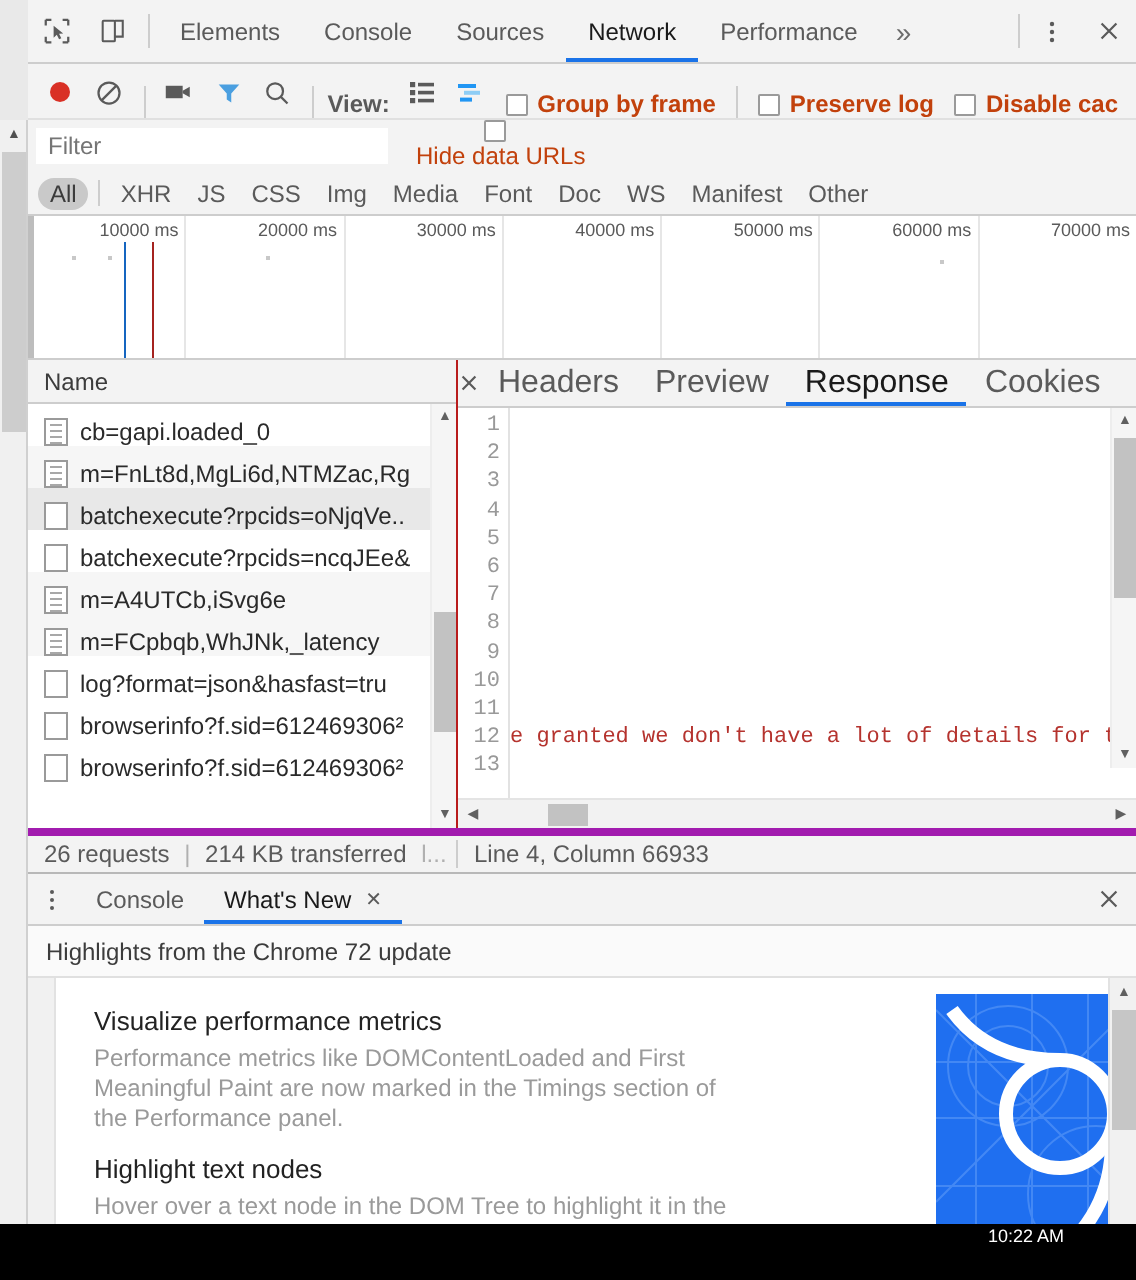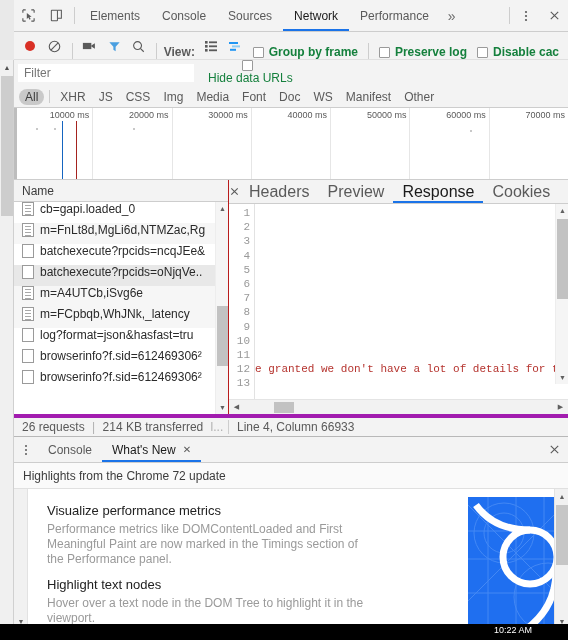--- a/index.html
+++ b/index.html
@@ -75,21 +75,21 @@
     padding:0 4px; overflow:hidden; white-space:nowrap;font-weight:bold;
   }
   .nt-btn { width:26px; height:26px; display:flex; align-items:center; justify-content:center; cursor:pointer;}
   .nt-sep { width:1px; height:16px; background:#cdcdcd; margin:0 5px; }
   .nt-label { font-size:12px; color:#5a5a5a; margin:0 4px 0 2px; }
   .nt-check { display:flex; align-items:center; margin:0 5px; cursor:pointer; }
   .cbox {
     width:11px; height:11px; border:1px solid #9a9a9a; border-radius:1px;
     background:#fff; margin-right:5px; display:inline-block;
   }
-  .nt-check span.txt { font-size:12px; color:#15803d; }
+  .nt-check span.txt { font-size:12px; color:#c2410c; }
 
   
   .filterrow {
     height:26px; min-height:26px; display:flex; align-items:center;
     background:#f3f3f3; padding:0 4px; border-bottom:1px solid #f3f3f3;
   }
   .filter-input {
     width:176px; height:18px; border:1px solid #fff; background:#fff;
     font-size:12px; color:#9a9a9a; padding:0 5px; outline:none;
     font-family:"Liberation Sans", sans-serif;
@@ -131,21 +131,21 @@
     width:215px; min-width:215px; display:flex; flex-direction:column;
     border-right:1px solid #b91c1c; background:#fff;
   }
   .req-head {
     height:22px; min-height:22px; display:flex; align-items:center;
     background:#f3f3f3; border-bottom:1px solid #cdcdcd;
     font-size:12px; color:#3c3c3c; padding-left:8px;
   }
   .req-list { flex:1 1 auto; position:relative; overflow:hidden; background:#fff;}
   .req-row {
-    height:21px; display:flex; align-items:flex-start; padding-left:8px;
+    height:21px; display:flex; align-items:flex-end; padding-left:8px;
     font-size:12px; color:#2a2a2a; white-space:nowrap; overflow:hidden;
     cursor:pointer;
   }
   .req-row.alt { background:#f6f6f6; }
   .req-row.selected { background:#e8e8e8; }
   .ficon {
     width:12px; height:14px; min-width:12px; margin-right:6px;
     border:1px solid #9a9a9a; background:#fff; position:relative;
   }
   .ficon.doc::before {
@@ -265,21 +265,21 @@
   .wn-item { margin-bottom:10px; max-width:330px; }
   .wn-title { font-size:13px; color:#222; margin-bottom:4px; }
   .wn-desc { font-size:12px; color:#9a9a9a; line-height:15px; }
   .wn-img {
     position:absolute; right:4px; top:8px; width:96px; height:134px;
     overflow:hidden; background:#1f6ff0;
   }
 
   
   .taskbar {
-    position:absolute; left:0; bottom:0; width:568px; height:16px;
+    position:absolute; left:0; bottom:0; width:568px; height:28px;
     background:#000; color:#fff; font-size:9px;
   }
   .tb-clock { position:absolute; right:36px; top:1px; white-space:nowrap; }
 </style>
 </head>
 <body>
 
 <div id="app">
 
   <div class="outer-scroll">
@@ -457,27 +457,27 @@
         </div>
         <div class="req-list">
           <div class="req-row">
             <span class="ficon doc"></span>
             <span class="req-name">cb=gapi.loaded_0</span>
           </div>
           <div class="req-row alt">
             <span class="ficon doc"></span>
             <span class="req-name">m=FnLt8d,MgLi6d,NTMZac,Rg</span>
           </div>
+          <div class="req-row selected">
+            <span class="ficon"></span>
+            <span class="req-name">batchexecute?rpcids=oNjqVe..</span>
+          </div>
           <div class="req-row">
             <span class="ficon"></span>
             <span class="req-name">batchexecute?rpcids=ncqJEe&amp;</span>
-          </div>
-          <div class="req-row selected">
-            <span class="ficon"></span>
-            <span class="req-name">batchexecute?rpcids=oNjqVe..</span>
           </div>
           <div class="req-row alt">
             <span class="ficon doc"></span>
             <span class="req-name">m=A4UTCb,iSvg6e</span>
           </div>
           <div class="req-row alt">
             <span class="ficon doc"></span>
             <span class="req-name">m=FCpbqb,WhJNk,_latency</span>
           </div>
           <div class="req-row">

